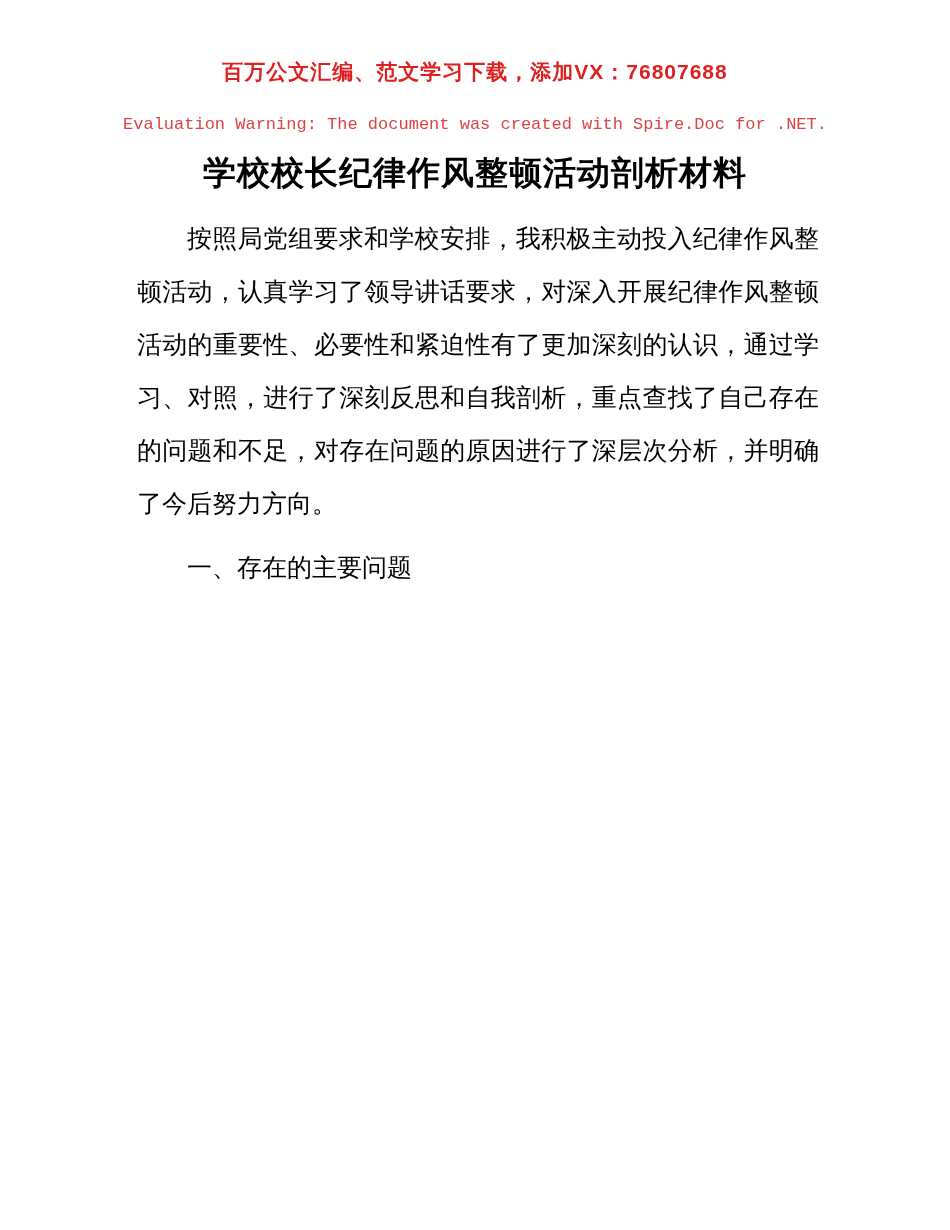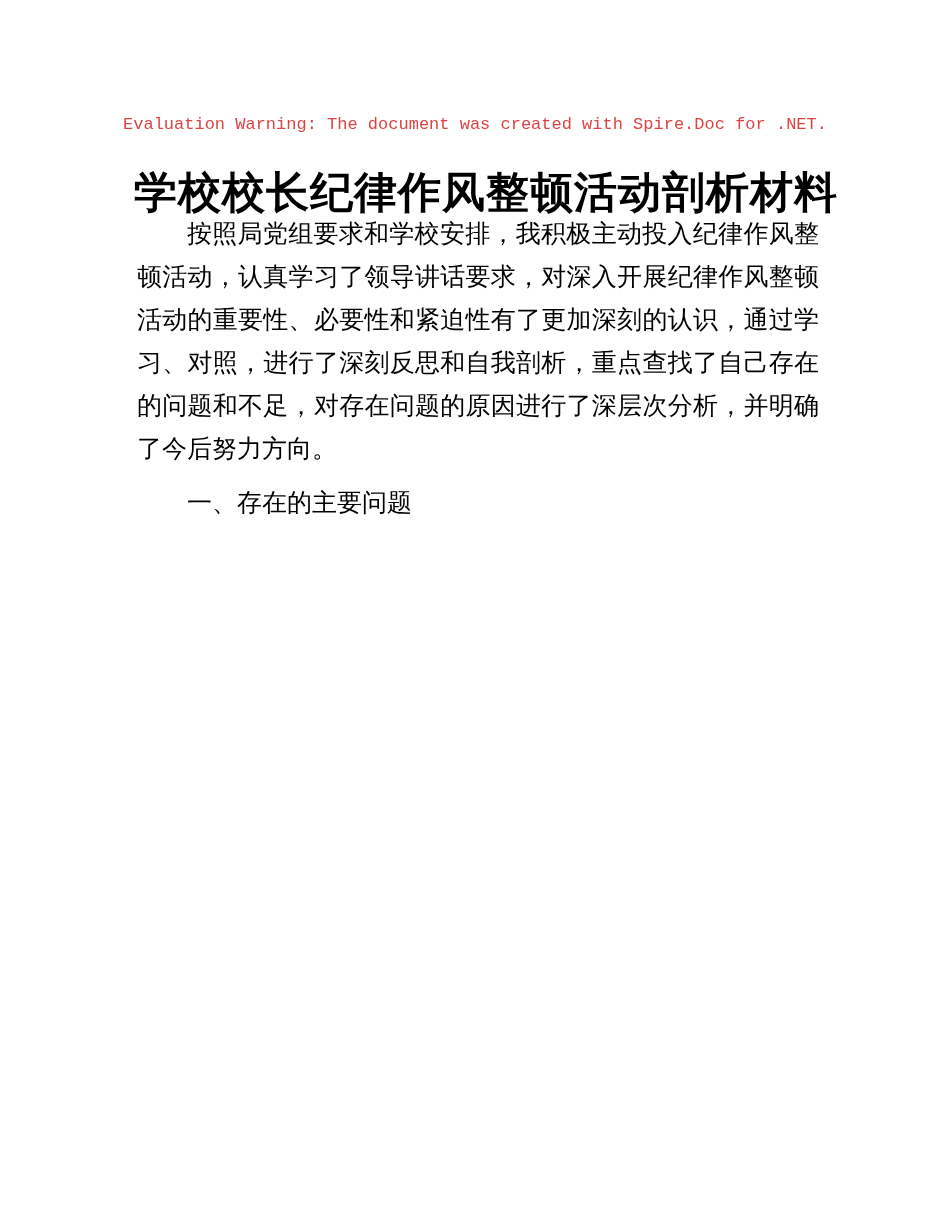--- a/index.html
+++ b/index.html
@@ -30,37 +30,37 @@
     top: 115px;
     left: 0;
     width: 100%;
     text-align: center;
     font-family: "Liberation Mono", monospace;
     font-size: 17px;
     color: #dc4343;
   }
   .doc-title {
     position: absolute;
-    top: 164px;
+    top: 151px;
     left: 134px;
     width: 682px;
     text-align: center;
     font-weight: 700;
-    font-size: 43px;
+    font-size: 33px;
     letter-spacing: 1px;
     color: #000000;
     white-space: nowrap;
   }
   .doc-body {
     position: absolute;
     top: 212px;
     left: 137px;
     width: 682px;
     font-size: 25px;
-    line-height: 43px;
+    line-height: 53px;
     color: #000000;
     text-align: justify;
     text-justify: inter-ideograph;
   }
   .para {
     text-indent: 2em;
     margin-bottom: 11px;
   }
   .section-heading {
     text-indent: 2em;
@@ -77,20 +77,21 @@
     font-size: 17px;
     letter-spacing: 1px;
     color: #111111;
   }
 </style>
 </head>
 <body>
 
 <div class="page">
 
+  <div class="promo-banner">百万公文汇编、范文学习下载，添加VX：76807688</div>
 
   <div class="eval-warning">Evaluation Warning: The document was created with Spire.Doc for .NET.</div>
 
   <h1 class="doc-title">学校校长纪律作风整顿活动剖析材料</h1>
 
   <div class="doc-body">
     <p class="para">按照局党组要求和学校安排，我积极主动投入纪律作风整顿活动，认真学习了领导讲话要求，对深入开展纪律作风整顿活动的重要性、必要性和紧迫性有了更加深刻的认识，通过学习、对照，进行了深刻反思和自我剖析，重点查找了自己存在的问题和不足，对存在问题的原因进行了深层次分析，并明确了今后努力方向。</p>
 
     <p class="section-heading">一、存在的主要问题</p>
 

